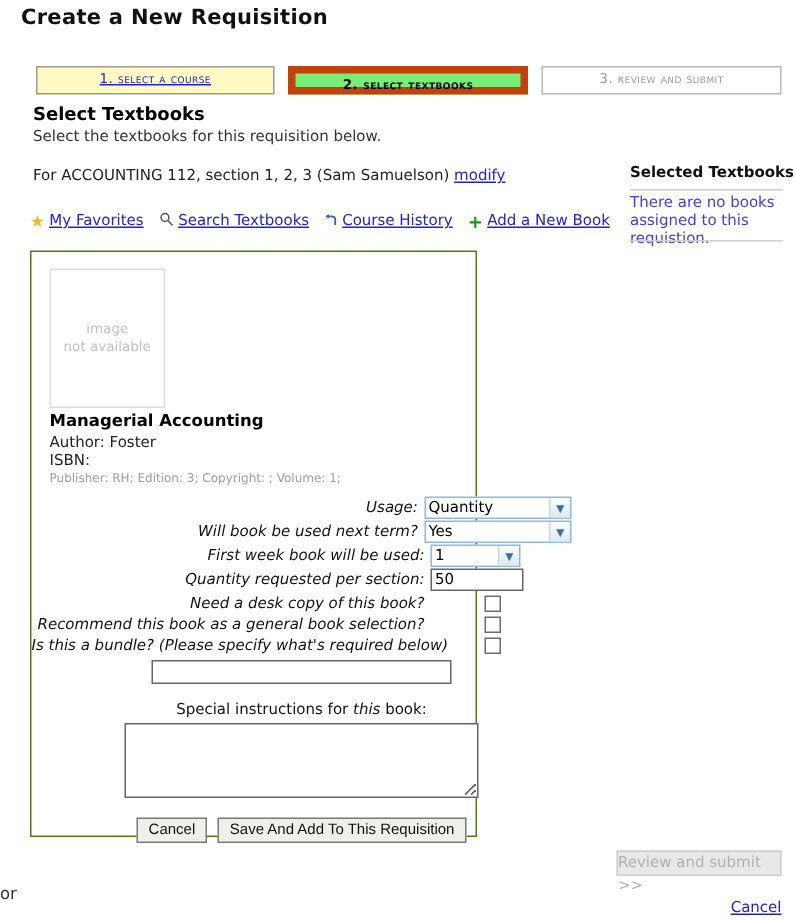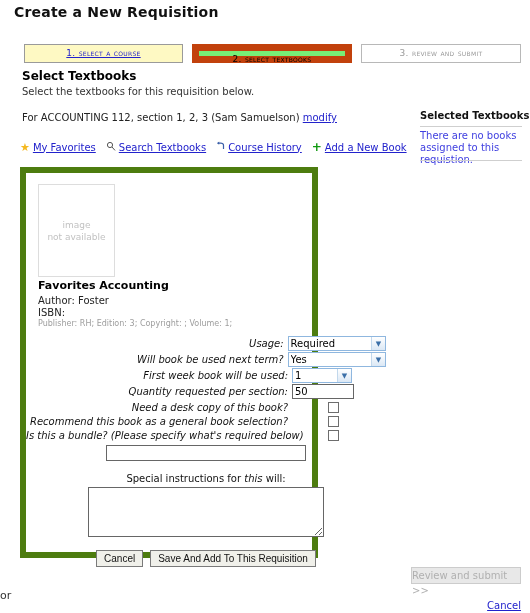--- a/index.html
+++ b/index.html
@@ -49,23 +49,23 @@
     border: 1px solid #9a9a9a;
     background: #fef9c3;
     color: #2222cc;
     text-decoration: underline;
     cursor: pointer;
   }
   .step.step1 { width: 159px; }
   .step.step2 {
     width: 160px;
     background: #77ee77;
-    border: 7px solid #c2410c;
+    border: 5px solid #c2410c;
     color: #000000;
-    font-weight: normal;
+    font-weight: bold;
     text-decoration: none;
     cursor: default;
   }
   .step.step3 {
     width: 160px;
     background: #ffffff;
     border: 1px solid #b8b8b8;
     color: #9a9a9a;
     text-decoration: none;
     cursor: default;
@@ -125,21 +125,21 @@
   .ico-plus { color: #119911; font-size: 12px; font-weight: bold; }
 
   
   .book-panel {
     position: absolute;
     left: 20px;
     top: 167px;
     width: 298px;
     height: 391px;
     box-sizing: border-box;
-    border: 6px solid #4d7c0f;
+    border: 1px solid #4d7c0f;
     background: #ffffff;
   }
   .cover {
     position: absolute;
     left: 12px;
     top: 11px;
     width: 77px;
     height: 93px;
     box-sizing: border-box;
     border: 1px solid #dddddd;
@@ -431,31 +431,31 @@
 
 <div class="book-panel">
 
   <div class="cover">
     <span>
       <span>image</span><br>
       <span>not available</span>
     </span>
   </div>
 
-  <div class="book-title">Favorites Accounting</div>
+  <div class="book-title">Managerial Accounting</div>
   <div class="book-author">Author: Foster</div>
   <div class="book-isbn">ISBN:</div>
   <div class="book-meta">Publisher: RH; Edition: 3; Copyright: ; Volume: 1;</div>
 
   <div class="form">
 
     <div class="frow">
       <span class="flabel">Usage:</span>
       <span class="sel sel-usage">
-        <span class="selval">Required</span>
+        <span class="selval">Quantity</span>
         <span class="arrowbox">▼</span>
       </span>
     </div>
 
     <div class="frow">
       <span class="flabel">Will book be used next term?</span>
       <span class="sel sel-nextterm">
         <span class="selval">Yes</span>
         <span class="arrowbox">▼</span>
       </span>
@@ -488,21 +488,21 @@
     <div class="cbrow">
       <span class="flabel">Is this a bundle? (Please specify what's required below)</span>
       <span class="cb"></span>
     </div>
 
     <div class="bundle-input-wrap">
       <input class="txt txt-bundle" type="text" value="" style="">
     </div>
 
     <div class="spec-label">
-      <span>Special instructions for </span><i>this</i><span> will:</span>
+      <span>Special instructions for </span><i>this</i><span> book:</span>
     </div>
 
     <div class="spec-wrap">
       <textarea class="ta" style=""></textarea>
     </div>
 
     <div class="btnrow">
       <button class="btn">Cancel</button>
       <button class="btn">Save And Add To This Requisition</button>
     </div>

